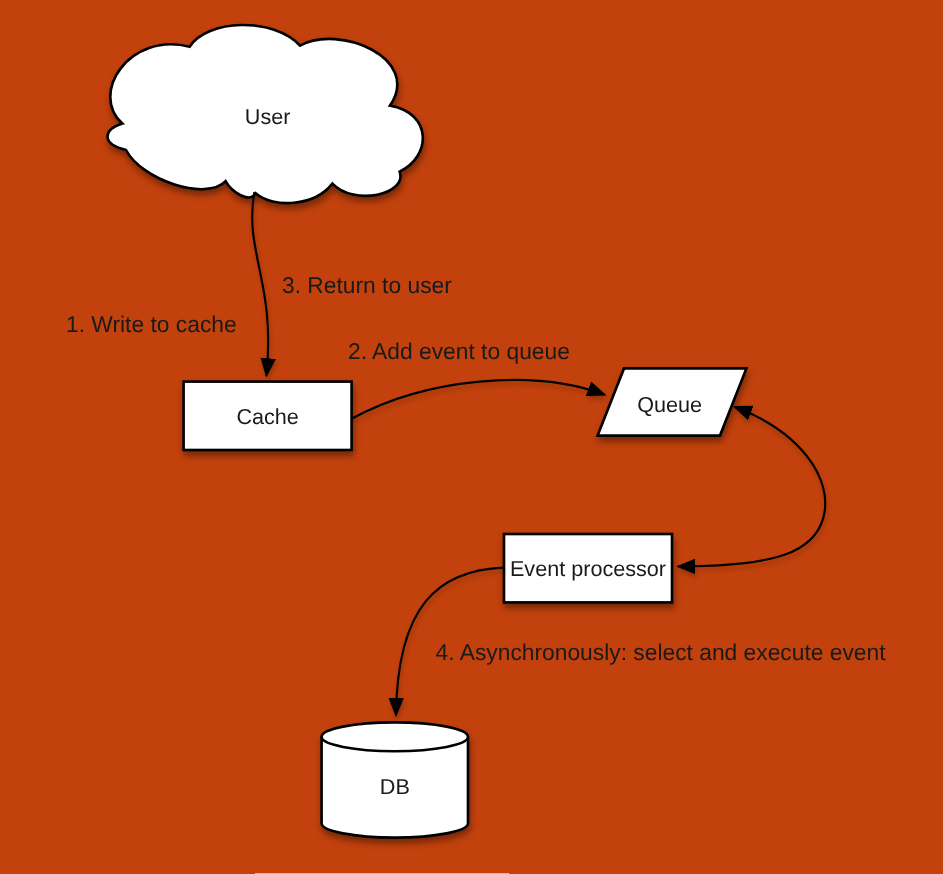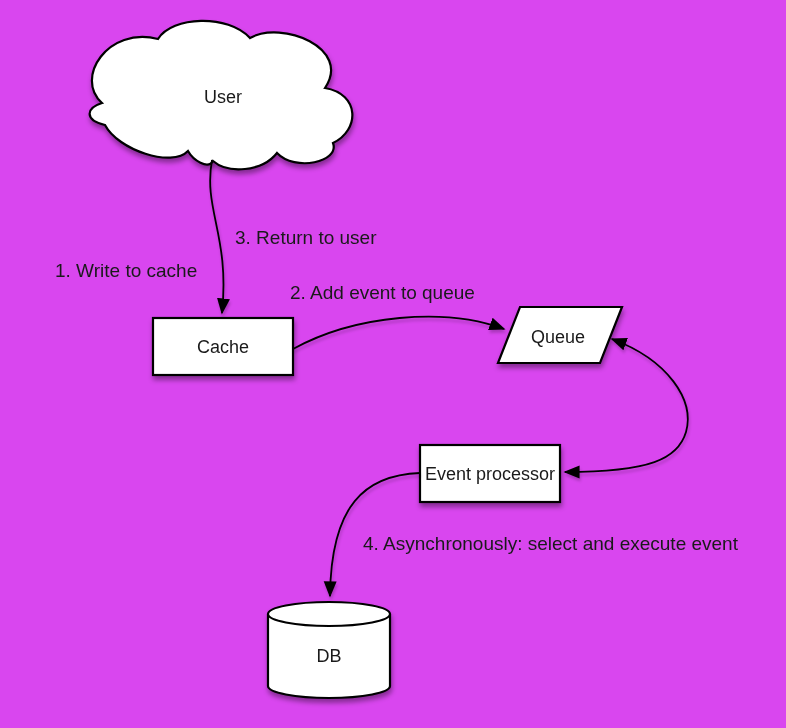--- a/index.html
+++ b/index.html
@@ -4,21 +4,21 @@
 <style>
   html, body {
     margin: 0;
     padding: 0;
     background: #ffffff;
   }
   .page {
     position: relative;
     width: 786px;
     height: 728px;
-    background: #d946ef;
+    background: #c2410c;
     overflow: hidden;
     font-family: "Liberation Sans", sans-serif;
   }
   svg {
     display: block;
   }
   .shape {
     fill: #ffffff;
     stroke: #000000;
     stroke-width: 2.2;

